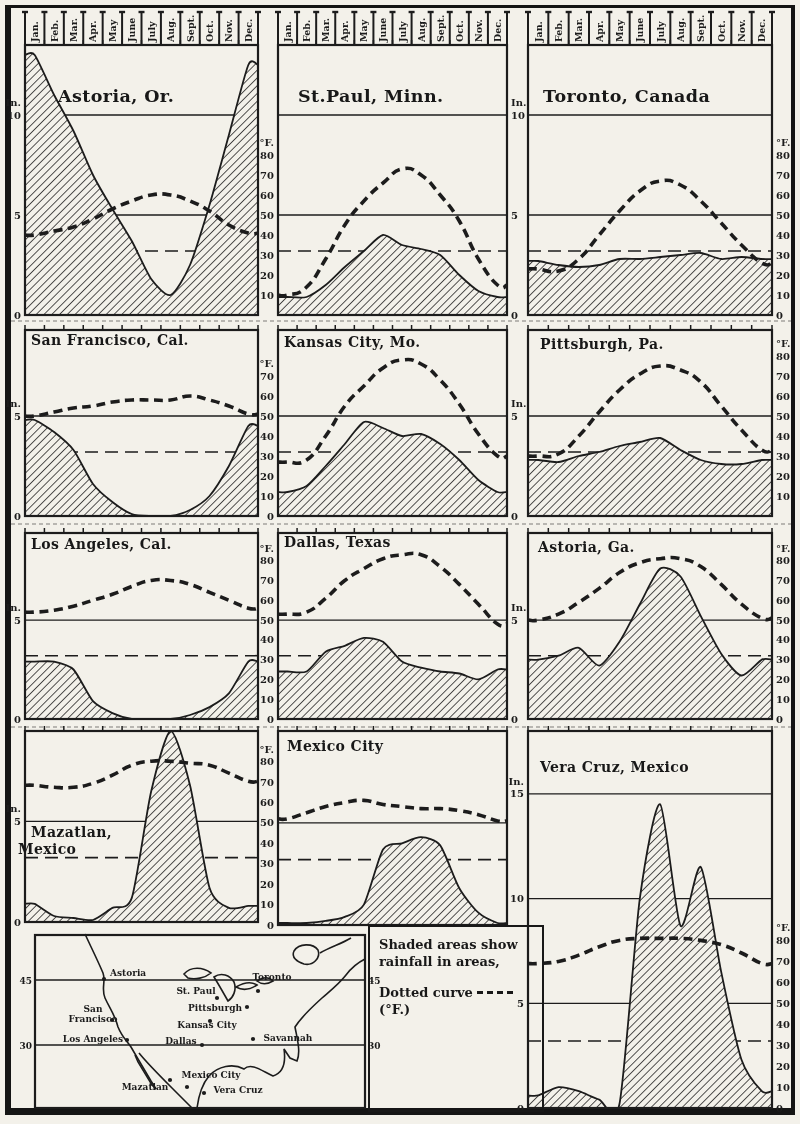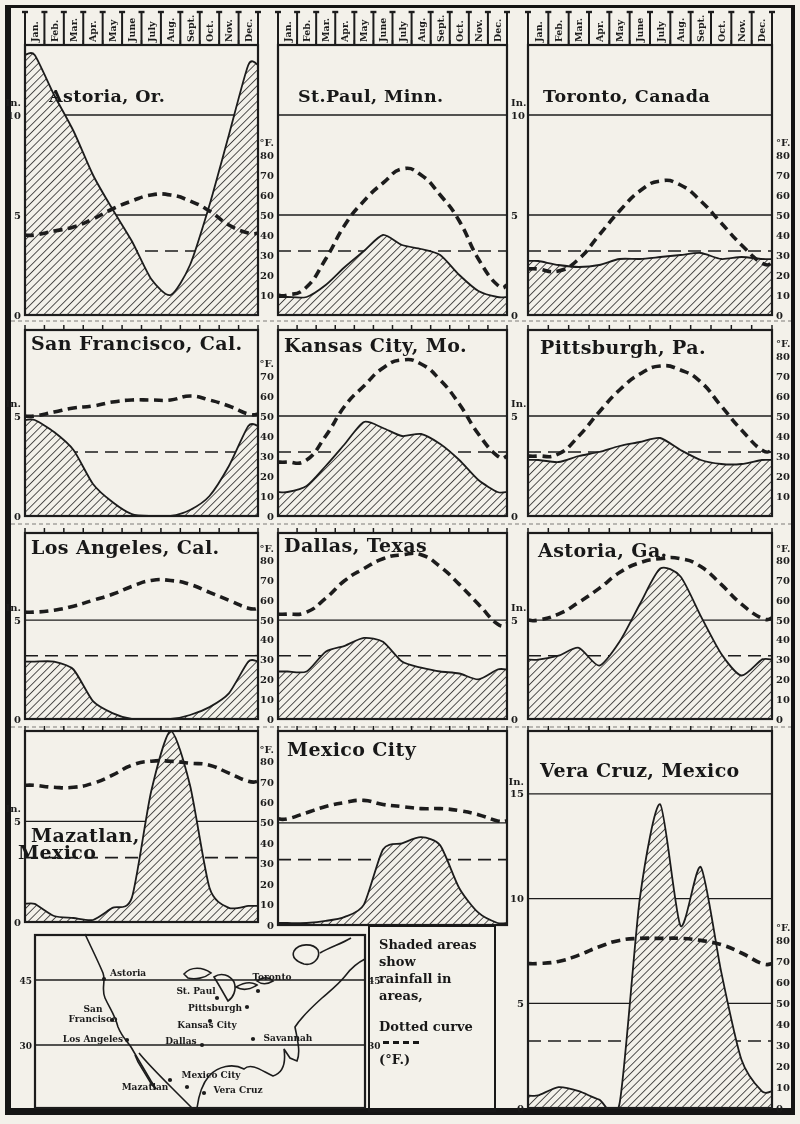--- a/index.html
+++ b/index.html
@@ -1,34 +1,34 @@
 <!DOCTYPE html>
 <html><head>
 <meta charset="utf-8">
 <style>
   html,body{margin:0;padding:0;background:#ddd;}
   .page{position:relative;width:800px;height:1124px;background:#f3f1ea;overflow:hidden;
         font-family:"DejaVu Serif", serif;color:#181818;}
   #chart-svg{position:absolute;left:0;top:0;}
-  .panel-title{position:absolute;font-weight:bold;font-size:19px;letter-spacing:.4px;white-space:nowrap;}
+  .panel-title{position:absolute;font-weight:bold;font-size:14px;letter-spacing:.4px;white-space:nowrap;}
   .pt-big{font-size:17.5px;}
-  .pt0{left:49px;top:86px;}
+  .pt0{left:58px;top:86px;}
   .pt1{left:298px;top:86px;}
   .pt2{left:543px;top:86px;}
   .pt3{left:31px;top:332px;}
   .pt4{left:284px;top:334px;}
   .pt5{left:540px;top:336px;text-align:center;}
   .pt6{left:31px;top:536px;}
   .pt7{left:284px;top:534px;}
   .pt8{left:538px;top:539px;}
   .pt9a{left:31px;top:824px;}
   .pt9b{left:18px;top:841px;}
   .pt10{left:287px;top:738px;}
   .pt11{left:540px;top:739px;margin-top:20px;}
-  .legend-box{position:absolute;left:368px;top:925px;width:128px;height:187px;box-sizing:border-box;
+  .legend-box{position:absolute;left:368px;top:925px;width:176px;height:187px;box-sizing:border-box;
               border:2px solid #181818;padding:10px 6px 0 9px;font-weight:bold;font-size:13px;line-height:1.3;}
   .legend-gap{height:14px;}
   .dash-sample{display:inline-block;width:36px;border-bottom:3px dashed #181818;margin-left:4px;
                vertical-align:3px;}
 </style>
 </head>
 <body>
 
 <div class="page">
   <svg id="chart-svg" width="800" height="1124" viewBox="0 0 800 1124">

